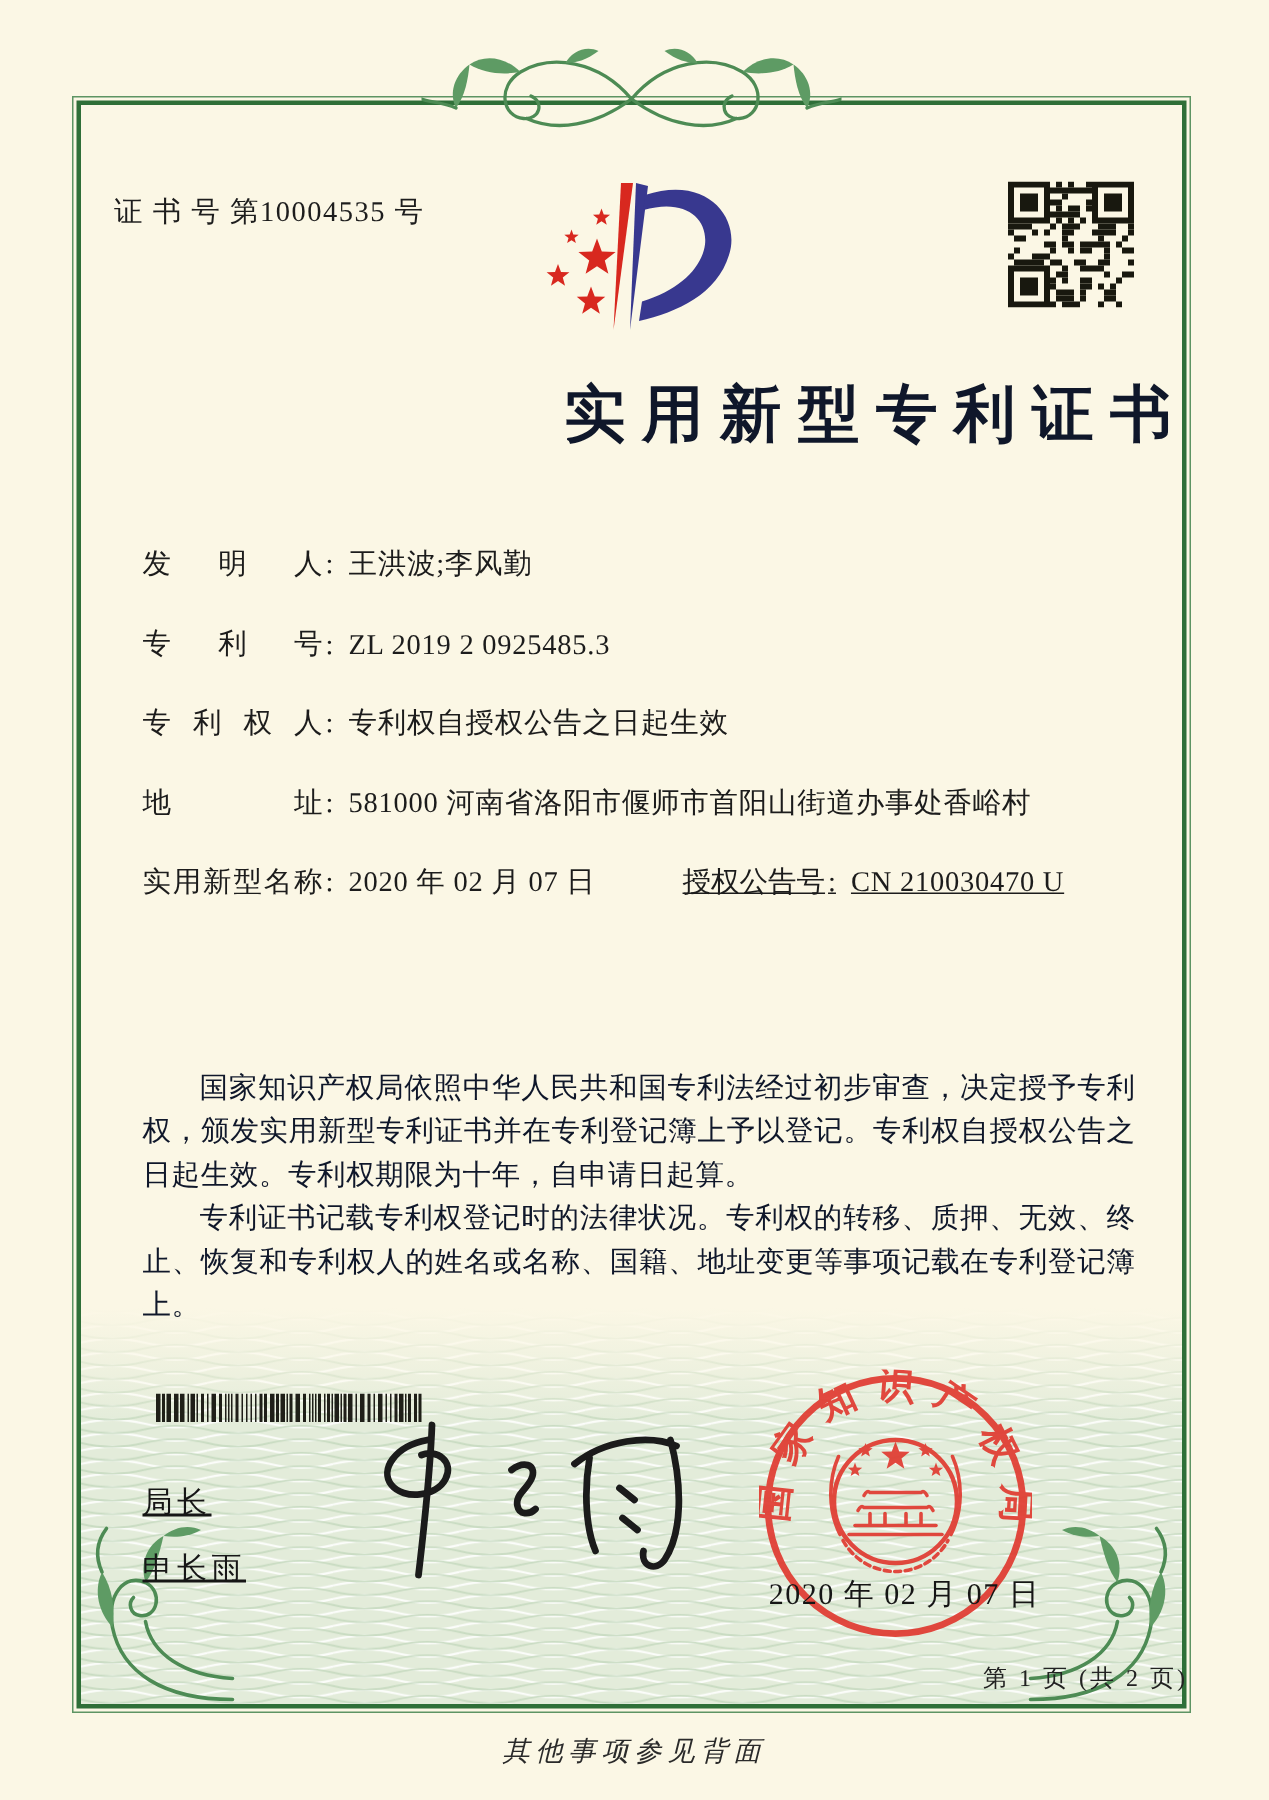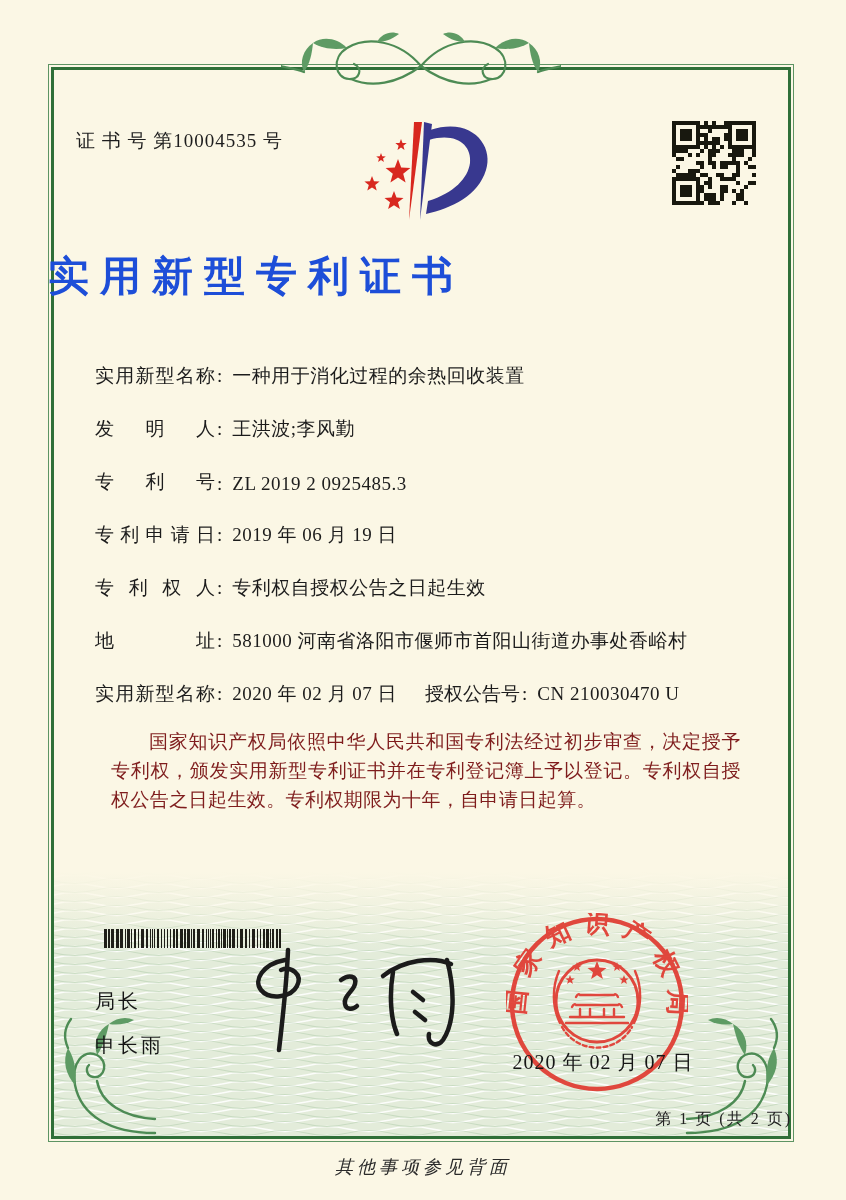--- a/index.html
+++ b/index.html
@@ -15,37 +15,37 @@
   
   .waveband{position:absolute;left:5px;bottom:5px;z-index:0;}
   .corner-flourish{position:absolute;bottom:4px;z-index:1;}
   .corner-flourish.left{left:4px;}
   .corner-flourish.right{right:4px;transform:scaleX(-1);}
   
   .cert-no{position:absolute;left:76px;top:128px;font-size:19px;letter-spacing:1px;color:#1d1d1d;}
   .logo{position:absolute;left:348px;top:108px;}
   .qr{position:absolute;left:672px;top:121px;}
   .title{
-    position:absolute;left:48px;top:249px;width:744px;text-align:left;
-    font-size:41px;font-weight:bold;letter-spacing:11px;color:#1d4ed8;
+    position:absolute;left:48px;top:249px;width:744px;text-align:right;
+    font-size:41px;font-weight:bold;letter-spacing:11px;color:#0f172a;
   }
   
   .fields{position:absolute;left:95px;top:363px;width:660px;font-size:19px;color:#1c1c1c;}
   .field-row{white-space:nowrap;height:22px;margin-bottom:31px;}
   .field-label{display:inline-block;width:120px;text-align:justify;text-align-last:justify;vertical-align:bottom;}
   .field-colon{margin:0 10px 0 2px;}
   .field-value{letter-spacing:0.5px;}
-  .grant-no{margin-left:28px;}
+  .grant-no{margin-left:58px;text-decoration:underline;}
   
   .body-text{position:absolute;left:95px;top:711px;width:662px;}
-  .body-text p{margin:16px;text-indent:2em;text-align:justify;font-size:19px;line-height:29px;letter-spacing:0.4px;color:#7f1d1d;}
+  .body-text p{margin:0;text-indent:2em;text-align:justify;font-size:19px;line-height:29px;letter-spacing:0.4px;color:#0f172a;}
   
   .barcode{position:absolute;left:104px;top:929px;z-index:2;}
   .director-block{position:absolute;left:95px;top:988px;z-index:2;font-size:20px;color:#161616;}
-  .director-block .line{margin-bottom:17px;letter-spacing:3px;}
+  .director-block .line{margin-bottom:17px;letter-spacing:3px;text-decoration:underline;}
   .signature{position:absolute;left:233px;top:946px;z-index:2;}
   .seal{position:absolute;left:506px;top:913px;z-index:2;}
   .seal-date{position:absolute;left:512px;top:1049px;width:182px;text-align:center;z-index:3;
     font-size:20px;letter-spacing:1px;color:#151515;}
   .page-footer{position:absolute;left:48px;top:1109px;width:744px;text-align:right;z-index:2;
     font-size:16px;letter-spacing:2px;color:#222;}
   .back-note{position:absolute;left:0;top:1155px;width:846px;text-align:center;
     font-size:18px;letter-spacing:4px;font-style:italic;color:#2a2a2a;}
 </style>
 </head>
@@ -262,44 +262,39 @@
       <rect x="64" y="8" width="12" height="12" fill="#18180f"></rect>
       <rect x="0" y="56" width="28" height="28" fill="#18180f"></rect>
       <rect x="4" y="60" width="20" height="20" fill="#fbf7e5"></rect>
       <rect x="8" y="64" width="12" height="12" fill="#18180f"></rect>
     </svg>
 
   <div class="title">实用新型专利证书</div>
 
   <div class="fields">
     <div class="field-row">
-      <span class="field-label">实用新型名称</span><span class="field-colon">:</span><span class="field-value">一种用于消化过程的余热回收装置</span>
-    </div>
-    <div class="field-row">
       <span class="field-label">发明人</span><span class="field-colon">:</span><span class="field-value">王洪波;李风勤</span>
     </div>
     <div class="field-row">
       <span class="field-label">专利号</span><span class="field-colon">:</span><span class="field-value">ZL 2019 2 0925485.3</span>
-    </div>
-    <div class="field-row">
-      <span class="field-label">专利申请日</span><span class="field-colon">:</span><span class="field-value">2019 年 06 月 19 日</span>
     </div>
     <div class="field-row">
       <span class="field-label">专利权人</span><span class="field-colon">:</span><span class="field-value">专利权自授权公告之日起生效</span>
     </div>
     <div class="field-row">
       <span class="field-label">地址</span><span class="field-colon">:</span><span class="field-value">581000 河南省洛阳市偃师市首阳山街道办事处香峪村</span>
     </div>
     <div class="field-row">
       <span class="field-label">实用新型名称</span><span class="field-colon">:</span><span class="field-value">2020 年 02 月 07 日</span><span class="grant-no"><span>授权公告号</span><span class="field-colon">:</span><span class="field-value">CN 210030470 U</span></span>
     </div>
   </div>
 
   <div class="body-text">
     <p>国家知识产权局依照中华人民共和国专利法经过初步审查，决定授予专利权，颁发实用新型专利证书并在专利登记簿上予以登记。专利权自授权公告之日起生效。专利权期限为十年，自申请日起算。</p>
+    <p>专利证书记载专利权登记时的法律状况。专利权的转移、质押、无效、终止、恢复和专利权人的姓名或名称、国籍、地址变更等事项记载在专利登记簿上。</p>
   </div>
 
   <svg class="barcode" id="barcode-svg" width="182" height="19">
       <rect x="0" y="0" width="3" height="19" fill="#1f1f18"></rect>
       <rect x="4" y="0" width="2" height="19" fill="#1f1f18"></rect>
       <rect x="7" y="0" width="3" height="19" fill="#1f1f18"></rect>
       <rect x="12" y="0" width="3" height="19" fill="#1f1f18"></rect>
       <rect x="16" y="0" width="3" height="19" fill="#1f1f18"></rect>
       <rect x="21" y="0" width="1" height="19" fill="#1f1f18"></rect>
       <rect x="23" y="0" width="3" height="19" fill="#1f1f18"></rect>

